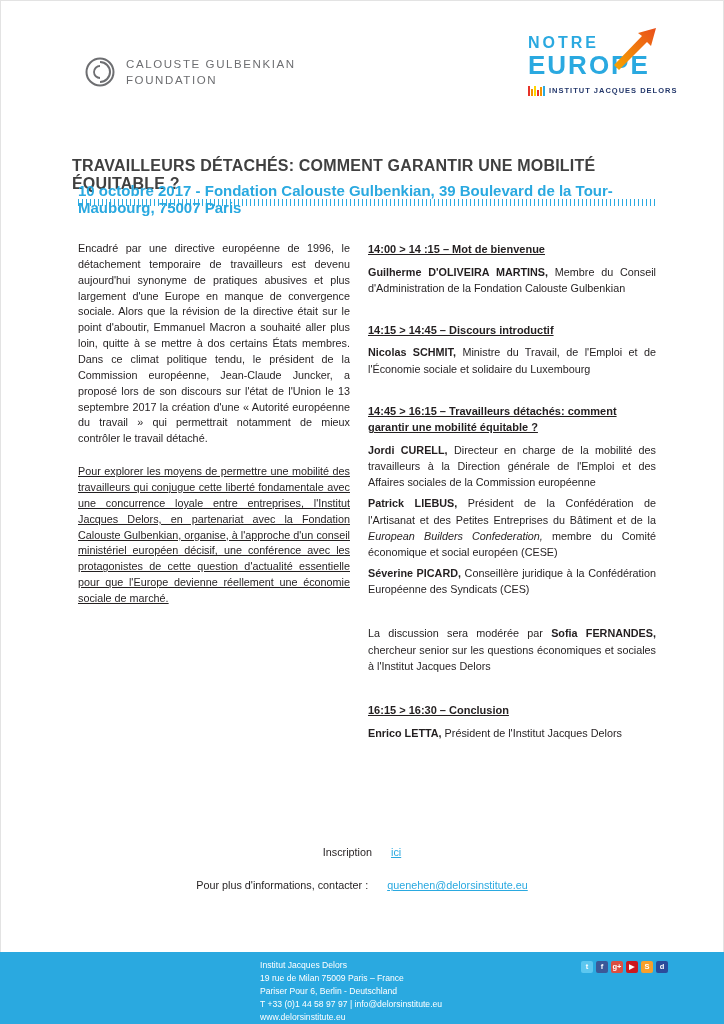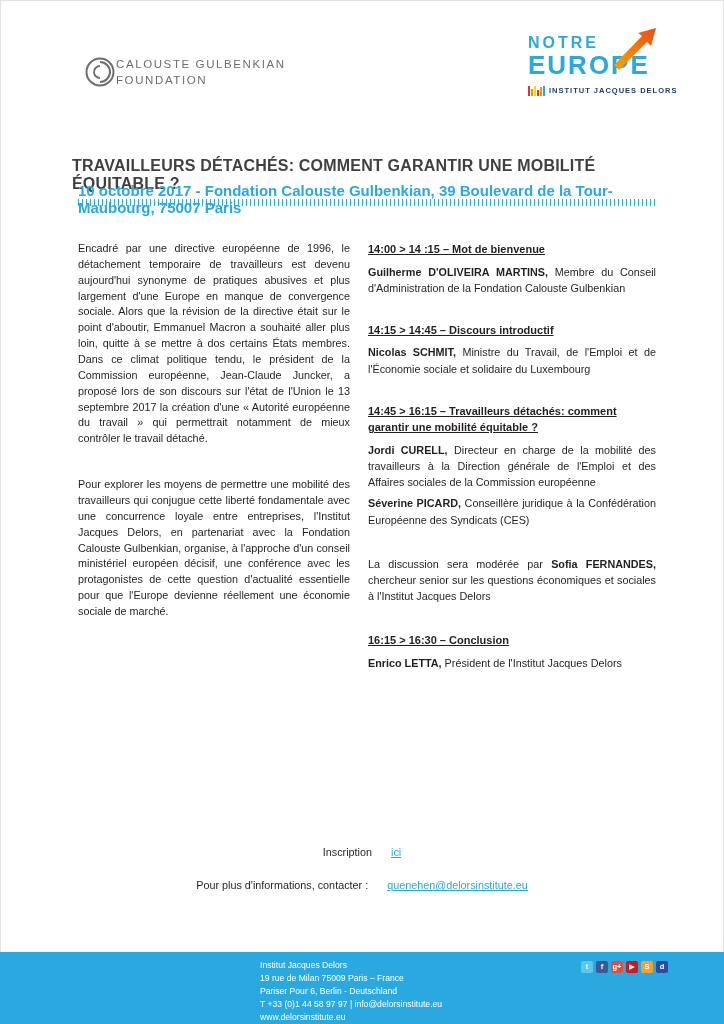--- a/index.html
+++ b/index.html
@@ -1,21 +1,21 @@
 <!DOCTYPE html>
 <html><head>
 <meta charset="utf-8">
 <style>
   html,body{margin:0;padding:0;background:#ffffff;}
   .page{position:relative;width:724px;height:1024px;background:#fff;
         font-family:"Liberation Sans","DejaVu Sans",sans-serif;color:#231f20;
         overflow:hidden;box-shadow:inset 0 0 0 1px #e3e3e3;}
 
   
-  .gulbenkian{position:absolute;top:56px;left:84px;display:flex;align-items:center;gap:0;color:#6d6e71;}
+  .gulbenkian{position:absolute;top:56px;left:84px;display:flex;align-items:center;gap:10px;color:#6d6e71;}
   .gulb-text{font-size:11.5px;letter-spacing:1.6px;line-height:1.4;}
 
   .ne-logo{position:absolute;top:34px;right:64px;width:132px;}
   .ne-inner{position:relative;display:inline-block;}
   .ne-notre{color:#2aa9e0;font-weight:bold;font-size:16px;letter-spacing:3px;display:block;}
   .ne-europe{color:#2aa9e0;font-weight:bold;font-size:26px;letter-spacing:2px;line-height:1.02;display:block;}
   .ne-arrow{position:absolute;top:-14px;right:-10px;}
   .ne-inst{display:flex;align-items:center;gap:4px;margin-top:7px;}
   .ne-bars{display:flex;align-items:flex-end;gap:1px;height:10px;}
   .ne-bars i{display:block;width:2px;}
@@ -26,21 +26,21 @@
          font-size:16px;font-weight:bold;color:#404040;letter-spacing:0.2px;}
   .date-line{position:absolute;top:182px;left:78px;right:64px;
          font-size:15px;font-weight:bold;color:#2aa9e0;}
   .tick-band{position:absolute;top:199px;left:78px;right:68px;height:7px;
          background:repeating-linear-gradient(90deg,#2aa9e0 0,#2aa9e0 1.5px,transparent 1.5px,transparent 4px);}
 
   
   .col-left{position:absolute;top:241px;left:78px;width:272px;
         font-size:10.8px;line-height:1.47;text-align:justify;color:#231f20;}
   .col-left p{margin:0;}
-  .col-left p + p{margin-top:30px;}
+  .col-left p + p{margin-top:17px;text-decoration:underline;}
 
   .col-right{position:absolute;top:241px;left:368px;width:288px;
         font-size:10.8px;line-height:1.5;color:#231f20;}
   .session{margin:0 0 26px 0;}
   .session-heading{font-weight:bold;text-decoration:underline;font-size:11px;margin:0 0 6px 0;}
   .speaker{margin:0 0 5px 0;text-align:justify;}
   .speaker b{font-weight:bold;margin-top:41px;}
   .moderator{margin:28px 0 28px 0;text-align:justify;}
 
   
@@ -132,20 +132,26 @@
       </p>
     </div>
 
     <div class="session">
       <div class="session-heading">14:45 &gt; 16:15 – Travailleurs détachés: comment garantir une mobilité équitable ?</div>
       <p class="speaker">
         <b>Jordi CURELL,</b>
         <span>Directeur en charge de la mobilité des travailleurs à la Direction générale de l'Emploi et des Affaires sociales de la Commission européenne</span>
       </p>
       <p class="speaker">
+        <b>Patrick LIEBUS,</b>
+        <span>Président de la Confédération de l'Artisanat et des Petites Entreprises du Bâtiment et de la</span>
+        <i>European Builders Confederation,</i>
+        <span>membre du Comité économique et social européen (CESE)</span>
+      </p>
+      <p class="speaker">
         <b>Séverine PICARD,</b>
         <span>Conseillère juridique à la Confédération Européenne des Syndicats (CES)</span>
       </p>
     </div>
 
     <p class="moderator">
       <span>La discussion sera modérée par</span>
       <b>Sofia FERNANDES,</b>
       <span>chercheur senior sur les questions économiques et sociales à l'Institut Jacques Delors</span>
     </p>

